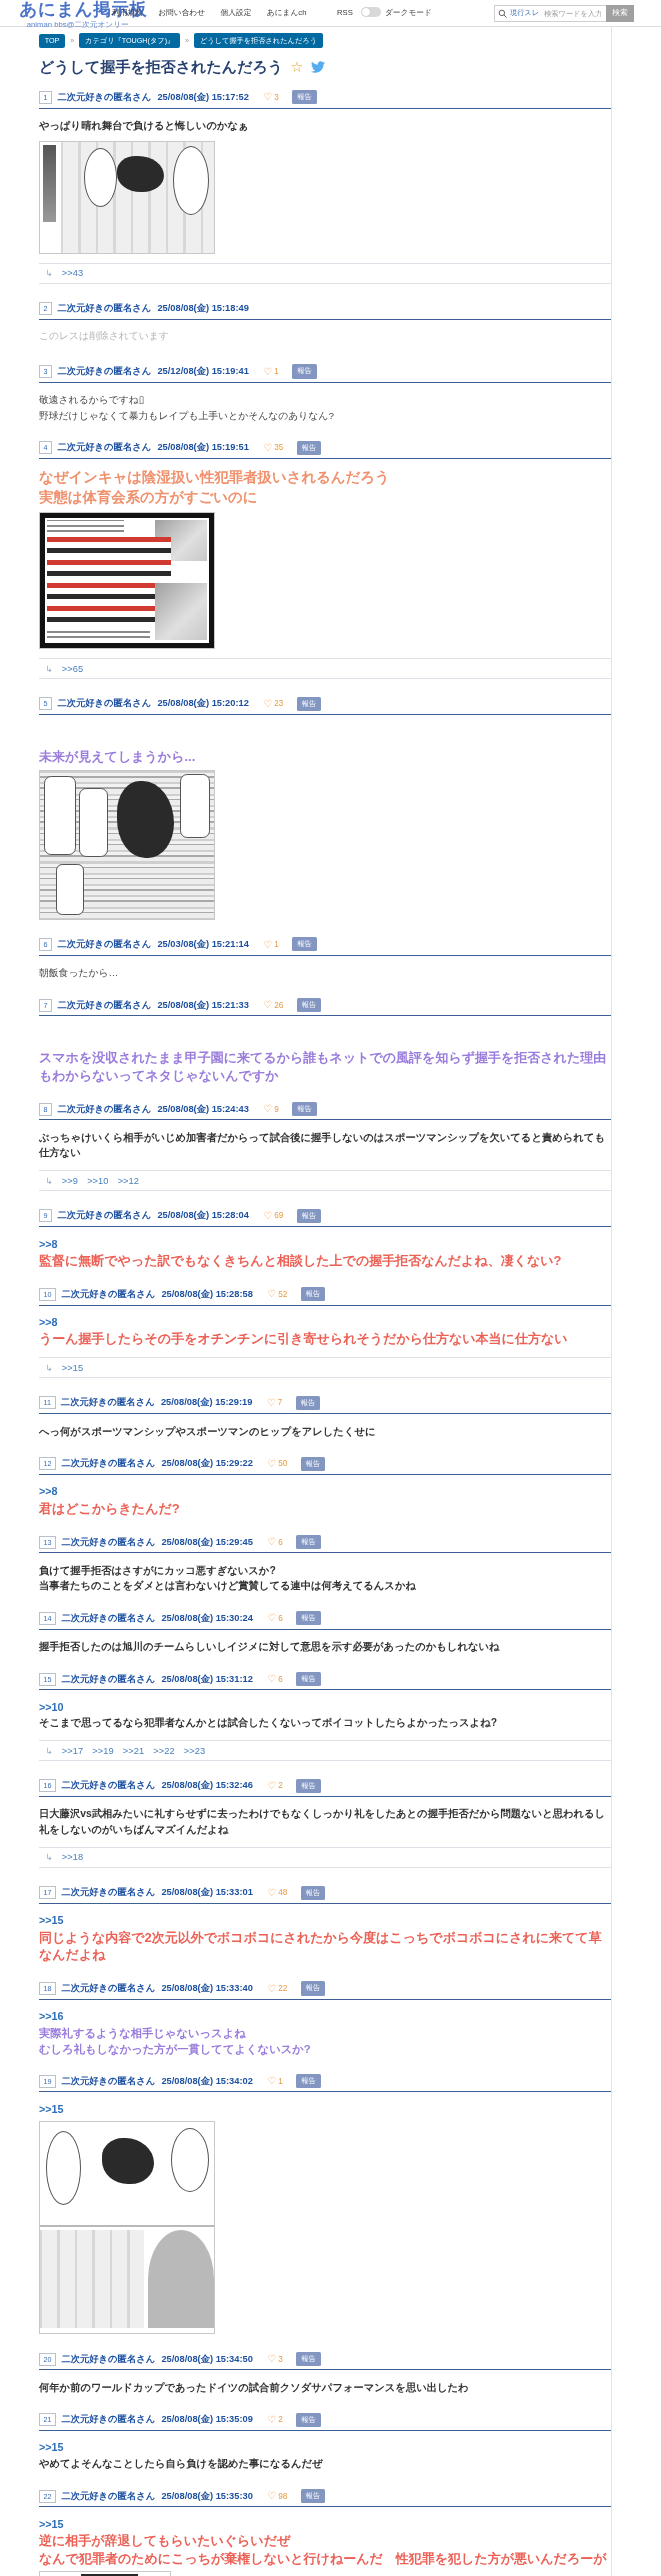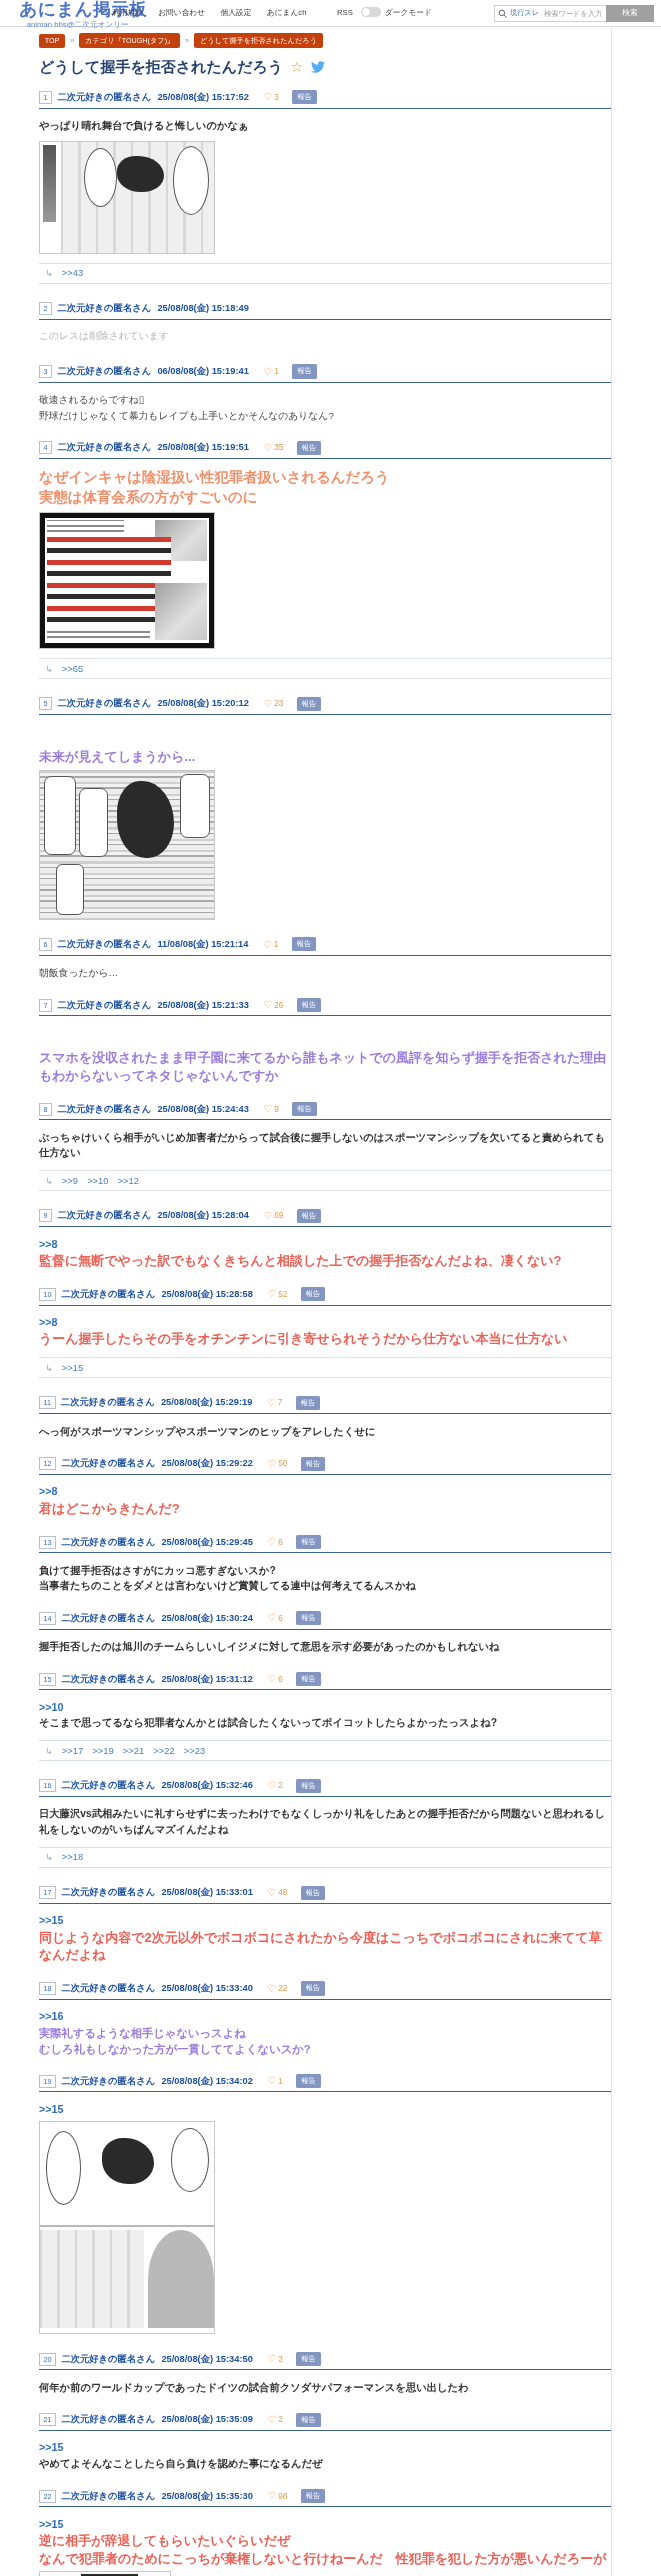--- a/index.html
+++ b/index.html
@@ -18,25 +18,25 @@
   .rss{position:absolute;left:337px;top:8.2px;font-size:7.7px;color:#3a3a3a;cursor:pointer;}
   .dm-toggle{position:absolute;left:361px;top:7.2px;width:19.6px;height:10.3px;background:#d9d9d9;border-radius:5.2px;cursor:pointer;}
   .dm-knob{position:absolute;left:1px;top:1px;width:8.2px;height:8.2px;background:#fff;border-radius:50%;box-shadow:0 0 1px rgba(0,0,0,.3);}
   .dm-label{position:absolute;left:385px;top:8.2px;font-size:7.7px;color:#3a3a3a;}
   .search{position:absolute;left:474px;top:4.6px;display:flex;align-items:flex-start;margin-left:20px;}
   .search-box{display:flex;align-items:center;width:112px;height:17.5px;border:0.5px solid #cfcfcf;border-right:none;background:#fff;padding:0 3.1px;box-sizing:border-box;}
   .search-box svg{flex:0 0 auto;margin-right:2.6px;}
   .scope{font-size:7.2px;color:#3a6db5;margin-right:3.1px;white-space:nowrap;cursor:pointer;}
   .search-box input{border:none;outline:none;width:57px;font-size:7.2px;color:#444;}
   .search-box input::placeholder{color:#9a9a9a;}
-  .search-btn{width:48px;height:17.5px;background:#a0a0a0;color:#fff;border:none;font-size:7.7px;cursor:pointer;}
+  .search-btn{width:28px;height:17.5px;background:#a0a0a0;color:#fff;border:none;font-size:7.7px;cursor:pointer;}
   .right-rule{position:absolute;left:611px;top:26px;bottom:0;width:0;border-left:0.5px solid #e3e3e3;}
   
   .crumbs{margin:6.2px 0 0 39px;display:flex;align-items:center;gap:5.2px;}
-  .chip{background:#c2410c;color:#fff;font-size:7.2px;padding:2.6px 5.7px;border-radius:2.1px;white-space:nowrap;cursor:pointer;}
+  .chip{background:#0369a1;color:#fff;font-size:7.2px;padding:2.6px 5.7px;border-radius:2.1px;white-space:nowrap;cursor:pointer;}
   .crumb-sep{color:#999;font-size:7.2px;}
   .title-row{margin:9.3px 0 0 39px;display:flex;align-items:center;gap:7.2px;}
   .thread-title{font-size:15px;font-weight:700;color:#27416f;}
   .star{font-size:14.4px;color:#d9a62e;cursor:pointer;line-height:1;}
   .bird{cursor:pointer;display:inline-flex;}
   
   .posts{margin:13.4px 0 0 39px;width:572px;}
   .post{margin-bottom:17.5px;}
   .post-header{display:flex;align-items:center;height:14.4px;border-bottom:0.5px solid #3c5f95;padding-bottom:3.1px;}
   .pnum{border:0.5px solid #b9c2cc;color:#3a6db5;font-size:7.2px;padding:1px 3.6px;margin-right:5.2px;background:#fff;}
@@ -159,21 +159,21 @@
     </div>
     <div class="body">
         <div class="s-deleted">このレスは削除されています</div>
       </div>
 
   </div>
     <div class="post">
     <div class="post-header">
       <span class="pnum">3</span>
       <span class="pname">二次元好きの匿名さん</span>
-      <span class="pdate">06/08/08(金) 15:19:41</span>
+      <span class="pdate">25/12/08(金) 15:19:41</span>
       <span class="heart">♡</span>
       <span class="hcount">1</span>
       <span class="report">報告</span>
     </div>
     <div class="body">
         <p class="para s-plain">敬遠されるからですね▯</p>
         <p class="para s-plain">野球だけじゃなくて暴力もレイプも上手いとかそんなのありなん?</p>
       </div>
 
   </div>
@@ -222,21 +222,21 @@
           <div class="art darkblob" style="left:77px;top:10.3px;width:57px;height:77px;"></div>
           <div class="art bubble" style="left:15.5px;bottom:4.1px;width:26px;height:49px;border-radius:6.2px;"></div>
         </div>
       </div>
 
   </div>
     <div class="post">
     <div class="post-header">
       <span class="pnum">6</span>
       <span class="pname">二次元好きの匿名さん</span>
-      <span class="pdate">11/08/08(金) 15:21:14</span>
+      <span class="pdate">25/03/08(金) 15:21:14</span>
       <span class="heart">♡</span>
       <span class="hcount">1</span>
       <span class="report">報告</span>
     </div>
     <div class="body">
         <p class="para s-plain">朝飯食ったから…</p>
       </div>
 
   </div>
     <div class="post">

